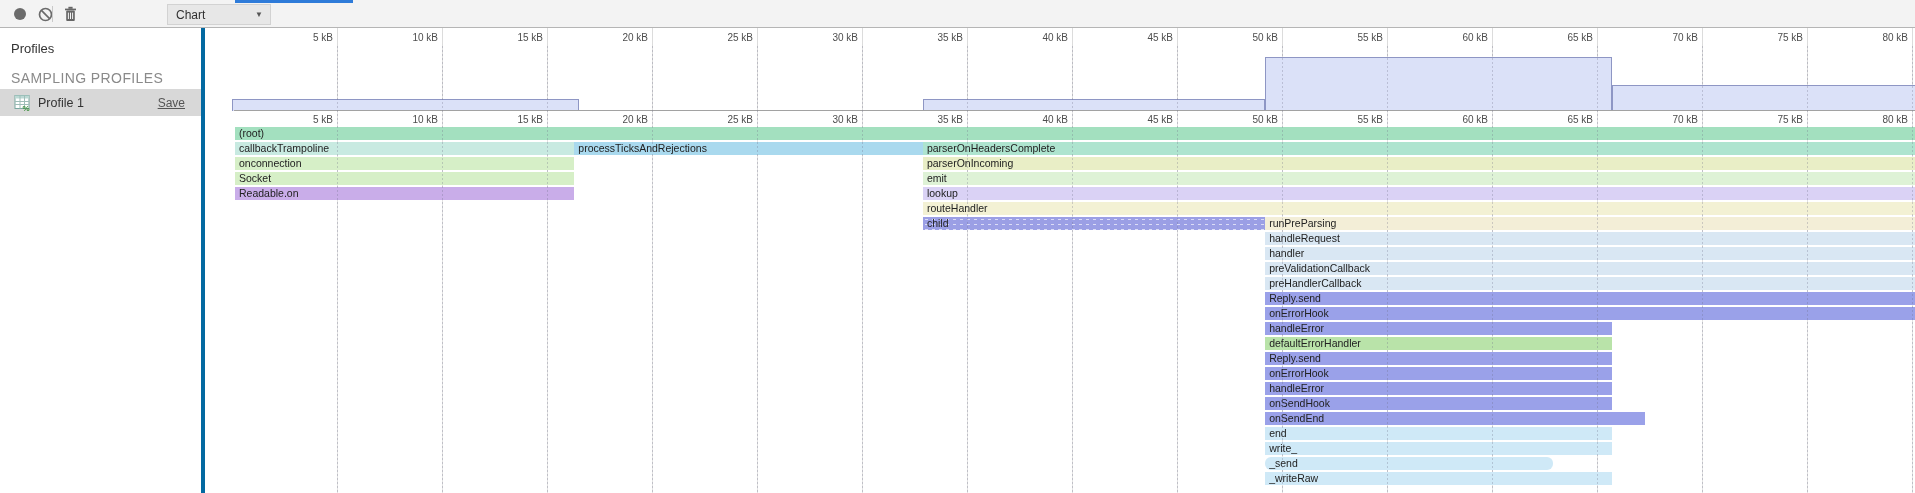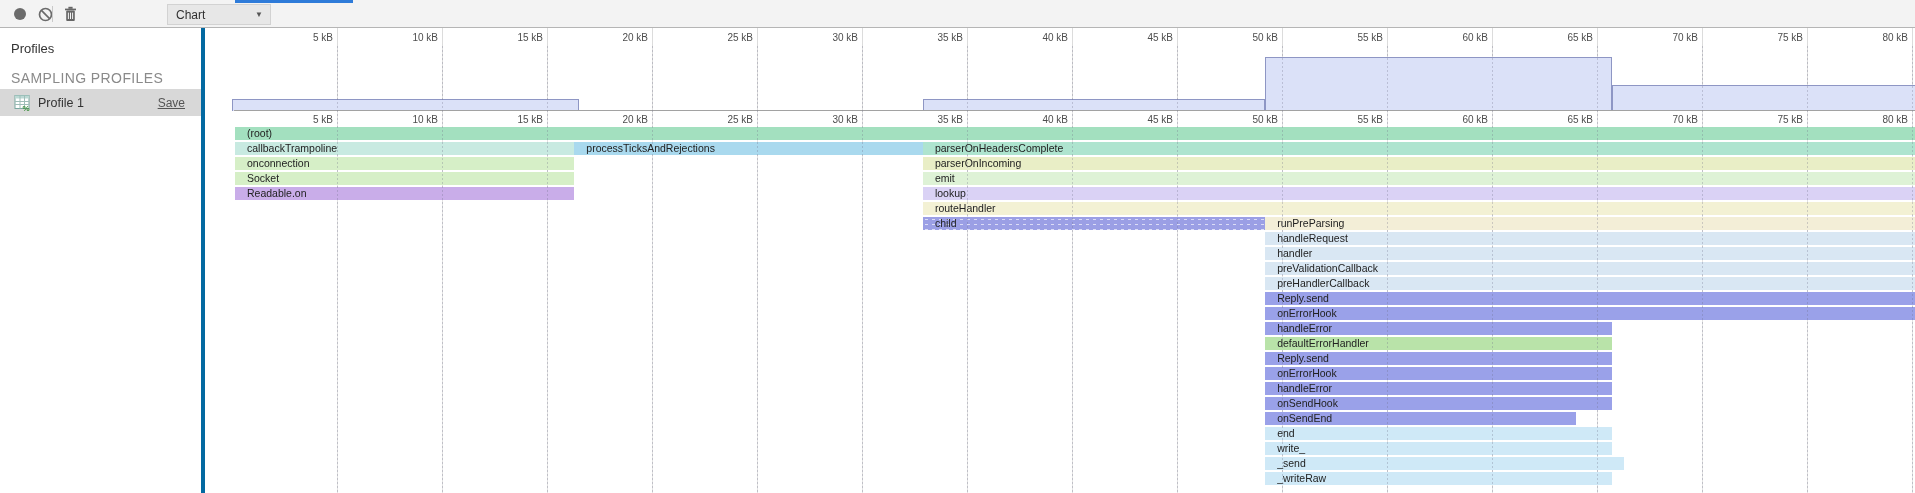--- a/index.html
+++ b/index.html
@@ -36,21 +36,21 @@
   .gridline{position:absolute;width:1px;background:#dcdcdc;}
   .dotline{position:absolute;width:1px;
            background-image:linear-gradient(rgba(110,110,135,.30) 50%,rgba(255,255,255,0) 50%);
            background-size:1px 4px;z-index:4;}
   .ruler-label{position:absolute;width:76px;text-align:right;font-size:10px;color:#4d4d4d;z-index:2;}
   .overview-border{position:absolute;left:0;top:82px;width:1713px;height:1px;background:#a2a2a2;z-index:3;}
   .ov-step{position:absolute;box-sizing:border-box;background:#dbe1f8;
            border:1px solid #8e96c4;border-bottom:none;z-index:2;}
   .band{position:absolute;height:12.5px;box-sizing:border-box;z-index:2;overflow:hidden;
         font-size:10.5px;line-height:12.5px;color:#222;white-space:nowrap;cursor:pointer;}
-  .band span{padding-left:12px;}
+  .band span{padding-left:4px;}
   .band.dots{background-image:radial-gradient(rgba(255,255,255,.65) 1px,rgba(0,0,0,0) 1.4px);
              background-size:7px 5px;}
 </style>
 </head>
 <body>
 
 <div class="app">
 
   <div class="toolbar">
     <div class="tab-indicator" style="background: rgb(46, 123, 217);"></div>
@@ -208,20 +208,20 @@
       <div class="band" title="preValidationCallback" style="left: 1031.2px; width: 681.8px; top: 234px; background-color: rgb(217, 231, 243);"><span>preValidationCallback</span></div>
       <div class="band" title="preHandlerCallback" style="left: 1031.2px; width: 681.8px; top: 249px; background-color: rgb(217, 231, 243);"><span>preHandlerCallback</span></div>
       <div class="band" title="Reply.send" style="left: 1031.2px; width: 681.8px; top: 264px; background-color: rgb(154, 161, 233);"><span>Reply.send</span></div>
       <div class="band" title="onErrorHook" style="left: 1031.2px; width: 681.8px; top: 279px; background-color: rgb(154, 161, 233);"><span>onErrorHook</span></div>
       <div class="band" title="handleError" style="left: 1031.2px; width: 346.5px; top: 294px; background-color: rgb(154, 161, 233);"><span>handleError</span></div>
       <div class="band" title="defaultErrorHandler" style="left: 1031.2px; width: 346.5px; top: 309px; background-color: rgb(185, 227, 169);"><span>defaultErrorHandler</span></div>
       <div class="band" title="Reply.send" style="left: 1031.2px; width: 346.5px; top: 324px; background-color: rgb(154, 161, 233);"><span>Reply.send</span></div>
       <div class="band" title="onErrorHook" style="left: 1031.2px; width: 346.5px; top: 339px; background-color: rgb(154, 161, 233);"><span>onErrorHook</span></div>
       <div class="band" title="handleError" style="left: 1031.2px; width: 346.5px; top: 354px; background-color: rgb(154, 161, 233);"><span>handleError</span></div>
       <div class="band" title="onSendHook" style="left: 1031.2px; width: 346.5px; top: 369px; background-color: rgb(154, 161, 233);"><span>onSendHook</span></div>
-      <div class="band" title="onSendEnd" style="left: 1031.2px; width: 311px; top: 384px; background-color: rgb(154, 161, 233);"><span>onSendEnd</span></div>
+      <div class="band" title="onSendEnd" style="left: 1031.2px; width: 380px; top: 384px; background-color: rgb(154, 161, 233);"><span>onSendEnd</span></div>
       <div class="band" title="end" style="left: 1031.2px; width: 346.5px; top: 399px; background-color: rgb(207, 233, 247);"><span>end</span></div>
       <div class="band" title="write_" style="left: 1031.2px; width: 346.5px; top: 414px; background-color: rgb(207, 233, 247);"><span>write_</span></div>
-      <div class="band" title="_send" style="left: 1031.2px; width: 359px; top: 429px; background-color: rgb(207, 233, 247);"><span>_send</span></div>
+      <div class="band" title="_send" style="left: 1031.2px; width: 288px; top: 429px; background-color: rgb(207, 233, 247); border-radius: 6px;"><span>_send</span></div>
       <div class="band" title="_writeRaw" style="left: 1031.2px; width: 346.5px; top: 444px; background-color: rgb(207, 233, 247);"><span>_writeRaw</span></div>
     </div>
 
 </div>
 
 </body></html>

